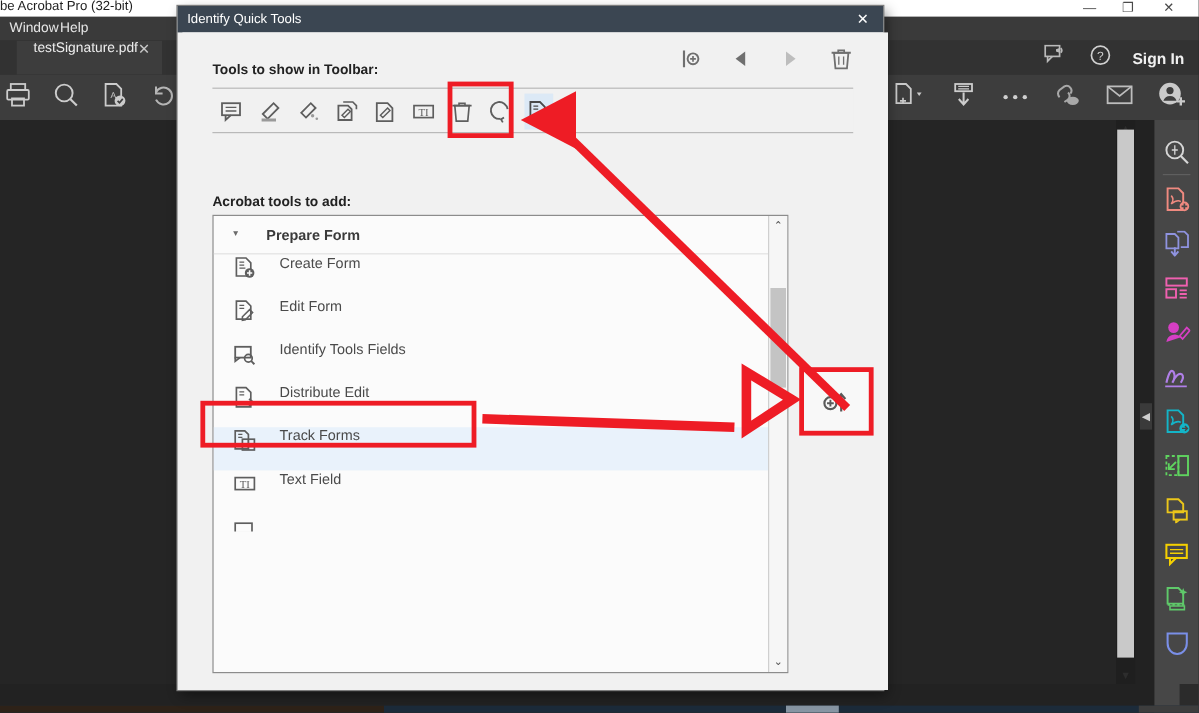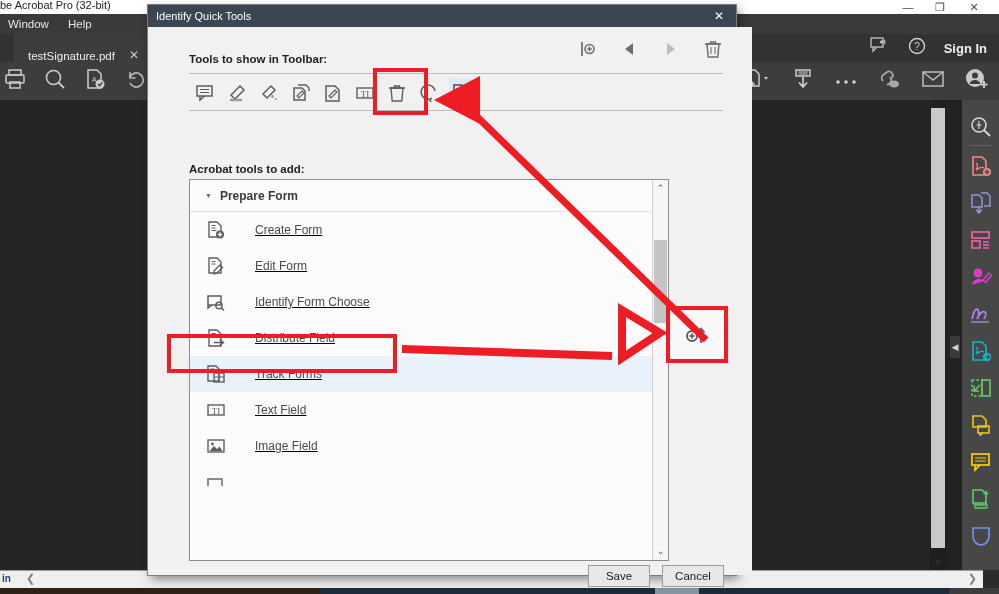--- a/index.html
+++ b/index.html
@@ -38,21 +38,21 @@
     font-size: 11.5px; color: #e6e6e6; padding: 0 6px;
   }
 
   .tabstrip {
     position: absolute; left: 0; top: 34px; width: 999px; height: 28px;
     background: #323232;
   }
   .doc-tab {
     position: absolute; left: 14px; top: 0; height: 28px;
     background: #3d3d3d; padding: 0 10px 0 14px;
-    display: flex; align-items: flex-end; gap: 14px;
+    display: flex; align-items: flex-start; 
   }
   .doc-tab .tab-label { font-size: 11.5px; color: #ededed; white-space: nowrap; }
   .doc-tab .tab-close { font-size: 12px; color: #c8c8c8; }
 
   .headerbar-right {
     position: absolute; right: 0; top: 34px; height: 28px;
     display: flex; align-items: center; gap: 18px; padding-right: 12px;
   }
   .headerbar-right .sign-in { font-size: 13px; color: #f0f0f0; font-weight: bold; white-space: nowrap; }
 
@@ -127,21 +127,21 @@
   }
   .dlg-title {
     position: absolute; left: 0; top: 0; width: 588px; height: 22px;
     background: #3b4652; display: flex; align-items: center;
   }
   .dlg-title-text { font-size: 11px; color: #ffffff; padding-left: 8px; white-space: nowrap; }
   .dlg-close {
     position: absolute; right: 0; top: 0; width: 34px; height: 22px;
     color: #ffffff; font-size: 12px; line-height: 22px; text-align: center;
   }
-  .dlg-body { position: absolute; left: 16px; top: 22px; width: 588px; height: 548px; background: #f1f1f1; }
+  .dlg-body { position: absolute; left: 4px; top: 22px; width: 588px; height: 548px; background: #f1f1f1; }
 
   .lbl-tools {
     position: absolute; left: 25px; top: 26px;
     font-size: 11.5px; color: #222222; font-weight: bold; white-space: nowrap;
   }
   .toolbar-actions {
     position: absolute; right: 29px; top: 12px;
     display: flex; align-items: center; gap: 26px;
   }
   .tray {
@@ -161,24 +161,24 @@
     position: absolute; left: 25px; top: 152px; width: 480px; height: 382px;
     background: #fbfbfb; border: 1px solid #8c8c8c;
   }
   .list-inner { position: absolute; left: 0; top: 0; width: 462px; height: 380px; overflow: hidden; }
   .group-head {
     position: relative; height: 32px; display: flex; align-items: center;
     padding-left: 15px; gap: 8px;
     border-bottom: 1px solid #e2e2e2;
   }
   .group-caret { color: #6a6a6a; font-size: 7px; }
-  .group-title { font-size: 12px; font-weight: bold; color: #3a3a3a; }
+  .group-title { font-size: 12px; font-weight: bold; color: #3a3a3a; margin-left: 14px; }
   .tool-row {
-    position: relative; height: 36px; display: flex; align-items: center;
-    padding-left: 15px; gap: 28px; text-decoration: underline;
+    position: relative; height: 36px; display: flex; align-items: flex-start;
+    padding-left: 15px; gap: 18px;
   }
   .tool-row.active { background: #e9f2fb; }
   .tool-row .tool-label { font-size: 12px; color: #4a4a4a; }
   .tool-row .row-caret { position: absolute; right: 30px; top: 15px; color: #7c7c7c; font-size: 7px; }
   .tool-ico { width: 22px; height: 22px; display: flex; align-items: center; justify-content: center; }
 
   .list-scroll {
     position: absolute; right: 0; top: 0; width: 16px; height: 380px;
     background: #f6f6f6; border-left: 1px solid #cfcfcf;
   }
@@ -212,21 +212,21 @@
 
   <div class="app-titlebar">
     <span class="app-title-text">be Acrobat Pro (32-bit)</span>
     <span class="win-ctrl win-min">—</span>
     <span class="win-ctrl win-max">❐</span>
     <span class="win-ctrl win-close">✕</span>
   </div>
 
   <div class="menubar">
     <span class="menu-item" style="left:2px">Window</span>
-    <span class="menu-item" style="left:62px">Help</span>
+    <span class="menu-item" style="left:44px">Help</span>
   </div>
 
   <div class="tabstrip">
     <div class="doc-tab">
       <span class="tab-label">testSignature.pdf</span>
       <span class="tab-close">✕</span>
     </div>
   </div>
 
   <div class="headerbar-right">
@@ -415,25 +415,20 @@
     <div class="rail-item" style="top:417px">
       <svg width="22" height="22" viewBox="0 0 22 22">
           <path d="M3 3 h16 v8 a8 9 0 0 1 -8 9 a8 9 0 0 1 -8 -9z" fill="none" stroke="#7a8fe8" stroke-width="1.7"></path>
         </svg>
     </div>
     <div class="rail-chevron">⌄</div>
 
   </div>
   <div class="rail-handle">◀</div>
 
-  <div class="bottom-strip">
-    <span class="bs-label">in</span>
-    <span class="bs-arrow-l">❮</span>
-    <span class="bs-arrow-r">❯</span>
-  </div>
   <div class="bottom-strip-dark-r"></div>
   <div class="taskbar">
     <div class="taskbar-a"></div>
     <div class="taskbar-b"></div>
     <div class="taskbar-c"></div>
   </div>
 
   <div class="dialog">
     <div class="dlg-title">
       <span class="dlg-title-text">Identify Quick Tools</span>
@@ -571,32 +566,32 @@
 
           <div class="tool-row">
             <span class="tool-ico">
               <svg width="20" height="20" viewBox="0 0 20 20">
                   <rect x="2" y="4" width="13" height="9" fill="none" stroke="#5e5e5e" stroke-width="1.5"></rect>
                   <path d="M2 13 L2 16 L6 13" fill="none" stroke="#5e5e5e" stroke-width="1.4"></path>
                   <circle cx="13" cy="13.5" r="3.2" fill="none" stroke="#5e5e5e" stroke-width="1.4"></circle>
                   <line x1="15.2" y1="15.7" x2="18" y2="18.5" stroke="#5e5e5e" stroke-width="1.6"></line>
                 </svg>
             </span>
-            <span class="tool-label">Identify Form Choose</span>
+            <span class="tool-label">Identify Tools Fields</span>
           </div>
 
           <div class="tool-row">
             <span class="tool-ico">
               <svg width="20" height="20" viewBox="0 0 20 20">
                   <path d="M3 2 h8 l4 4 v12 H3z" fill="none" stroke="#5e5e5e" stroke-width="1.4"></path>
                   <path d="M5.5 5.5 h4 M5.5 8 h4" stroke="#5e5e5e" stroke-width="1"></path>
                   <path d="M8 14.5 h9 M13.5 11.5 L17.5 14.5 L13.5 17.5" fill="none" stroke="#5e5e5e" stroke-width="1.4"></path>
                 </svg>
             </span>
-            <span class="tool-label">Distribute Field</span>
+            <span class="tool-label">Distribute Edit</span>
           </div>
 
           <div class="tool-row active">
             <span class="tool-ico">
               <svg width="20" height="20" viewBox="0 0 20 20">
                   <path d="M2 2 h8 l3 3 v12 H2z" fill="none" stroke="#5e5e5e" stroke-width="1.4"></path>
                   <path d="M4.5 5 h3.5 M4.5 7.5 h3.5" stroke="#5e5e5e" stroke-width="1"></path>
                   <rect x="8" y="9" width="10" height="9" fill="none" stroke="#5e5e5e" stroke-width="1.4"></rect>
                   <path d="M8 13 h10 M13 9 v9" stroke="#5e5e5e" stroke-width="1.1"></path>
                 </svg>
@@ -609,52 +604,38 @@
             <span class="tool-ico">
               <svg width="20" height="20" viewBox="0 0 20 20">
                   <rect x="2" y="5" width="16" height="10" fill="none" stroke="#5e5e5e" stroke-width="1.4"></rect>
                   <text x="10" y="13.5" font-size="9" fill="#5e5e5e" text-anchor="middle" font-family="Liberation Serif">TI</text>
                 </svg>
             </span>
             <span class="tool-label">Text Field</span>
           </div>
 
 
-          <div class="tool-row">
-            <span class="tool-ico">
-              <svg width="20" height="20" viewBox="0 0 20 20">
-                  <rect x="2" y="4" width="16" height="12" fill="none" stroke="#5e5e5e" stroke-width="1.4"></rect>
-                  <circle cx="6.5" cy="8" r="1.4" fill="#5e5e5e"></circle>
-                  <path d="M3.5 15 L8 10 L11 13 L13.5 10.5 L16.5 15z" fill="#5e5e5e"></path>
-                </svg>
-            </span>
-            <span class="tool-label">Image Field</span>
-          </div>
 
           <div class="tool-row">
             <span class="tool-ico">
               <svg width="20" height="8" viewBox="0 0 20 8">
                   <rect x="2" y="1" width="14" height="8" fill="none" stroke="#5e5e5e" stroke-width="1.4"></rect>
                 </svg>
             </span>
           </div>
 
         </div>
 
         <div class="list-scroll">
           <div class="ls-arrow" style="top:0">⌃</div>
           <div class="ls-thumb"></div>
           <div class="ls-arrow" style="top:363px">⌄</div>
         </div>
       </div>
 
-      <div class="dlg-buttons">
-        <div class="btn">Save</div>
-        <div class="btn">Cancel</div>
-      </div>
 
     </div>
   </div>
 
   <div class="target-icon-wrap">
     <svg width="26" height="22" viewBox="0 0 26 22">
         <circle cx="8" cy="12" r="5" fill="none" stroke="#5a5a5a" stroke-width="1.8"></circle>
         <path d="M8 9.2 v5.6 M5.2 12 h5.6" stroke="#5a5a5a" stroke-width="1.6"></path>
         <path d="M17 19 V5 M13.5 8.5 L17 4.5 L20.5 8.5" fill="none" stroke="#5a5a5a" stroke-width="1.8"></path>
       </svg>

